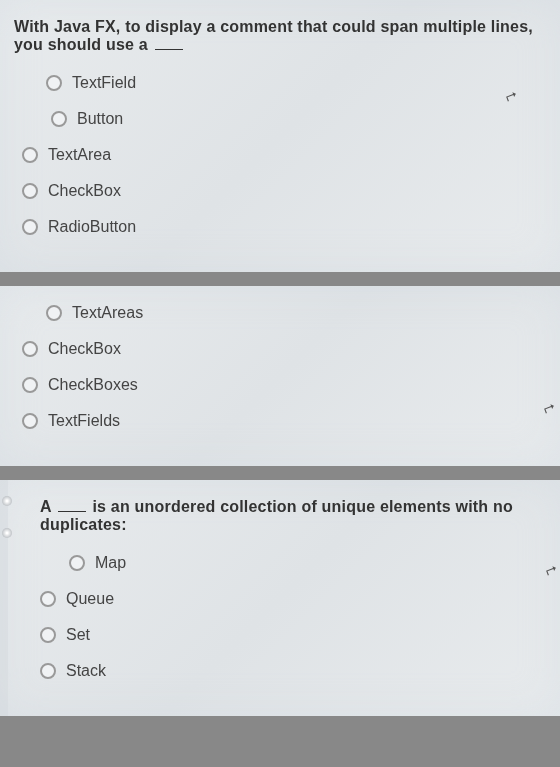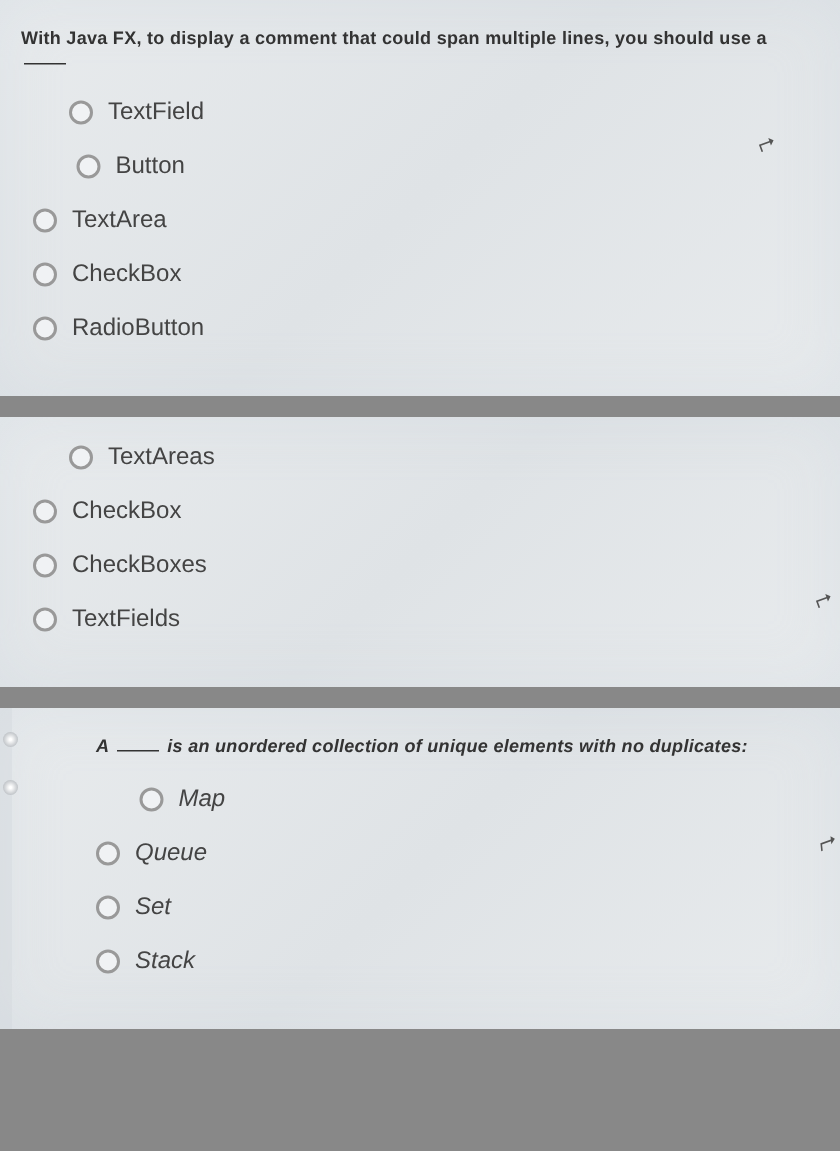--- a/index.html
+++ b/index.html
@@ -16,21 +16,21 @@
       background: linear-gradient(135deg, #e8ebed 0%, #dfe3e6 50%, #e8ebed 100%);
       padding: 18px 14px 18px 14px;
       margin-bottom: 14px;
       position: relative;
       box-shadow: inset 0 0 40px rgba(200,210,220,0.3);
     }
     .question-block:last-child {
       margin-bottom: 0;
     }
     .question-text {
-      font-size: 12px;
+      font-size: 16px;
       font-weight: bold;
       color: #333;
       margin-bottom: 20px;
       letter-spacing: 0.2px;
     }
     .options {
       padding-left: 8px;
     }
     .option {
       display: flex;
@@ -70,22 +70,21 @@
       width: 28px;
       margin: 0 2px;
     }
     .q3 .question-text {
       padding-left: 30px;
     }
     .q3 .options {
       padding-left: 30px;
     }
     .q3 {
-      padding-left: 34px;
-      font-style: italic;
+      padding-left: 10px;
     }
     .left-fragment {
       position: absolute;
       left: 0;
       top: 0;
       bottom: 0;
       width: 8px;
       background: rgba(210,215,220,0.4);
     }
     .left-dot {

